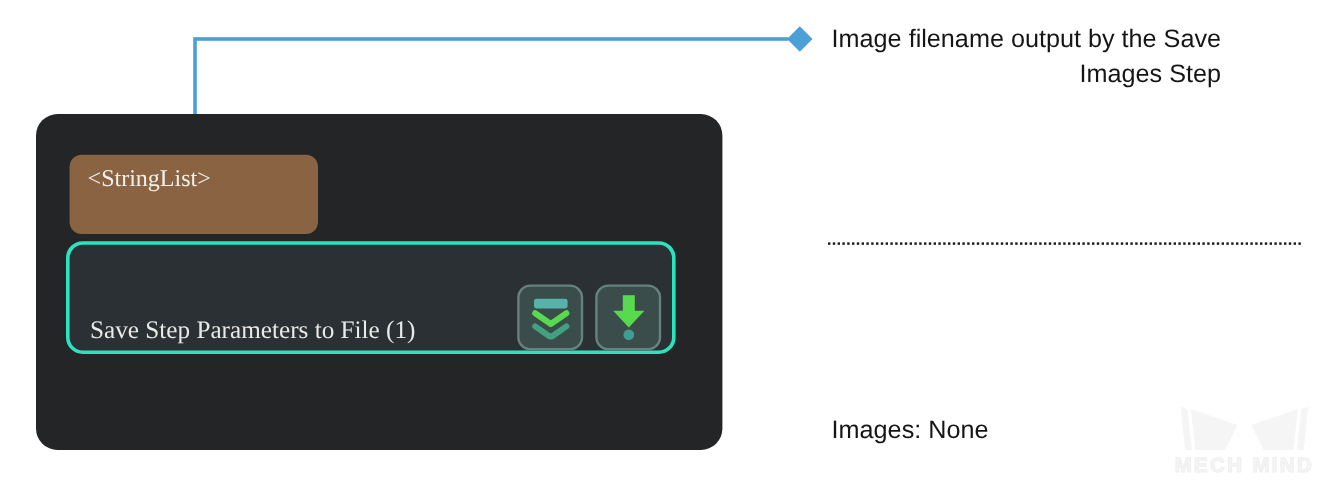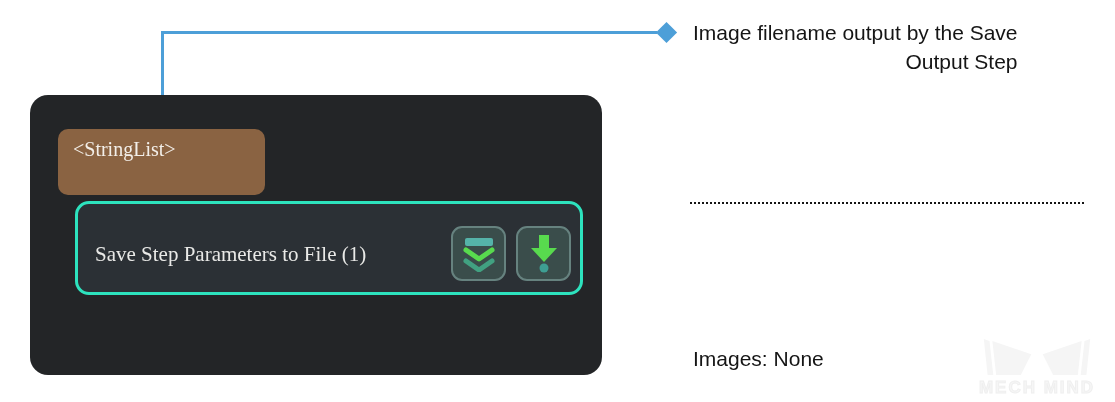--- a/index.html
+++ b/index.html
@@ -50,23 +50,22 @@
     padding: 7px 0 0 15px;
     white-space: nowrap;
   }
 
   
   .node {
     position: absolute; left: 25px; top: 106px;
     width: 508px; height: 94px;
     background: #2b3035;
     border: 3px solid #2de3be; border-radius: 14px;
-    display: flex; align-items: center;
+    display: flex; align-items: flex-end;
     padding: 11px 9px 0 17px;
-    margin-left: 20px;
   }
   .node-title {
     color: #e9e9e7; font-size: 21px; line-height: 34px;
     white-space: nowrap; flex: 1 1 auto;
   }
   .node-buttons { display: flex; gap: 10px; margin-left: 8px; }
   .icon-btn {
     width: 55px; height: 55px;
     background: #3a4d4b;
     border: 2px solid #66827f; border-radius: 11px;
@@ -105,21 +104,21 @@
 
 <div class="stage">
 
   <div class="conn-h"></div>
   <div class="conn-v"></div>
   <div class="conn-diamond end"></div>
   <div class="conn-diamond start"></div>
 
   <div class="callout-text">
     <div>Image filename output by the Save</div>
-    <div>Output Step</div>
+    <div>Images Step</div>
   </div>
 
   <div class="panel">
 
     <div class="tag">
       <div>&lt;StringList&gt;</div>
     </div>
 
     <div class="node">
       <span class="node-title">Save Step Parameters to File (1)</span>

